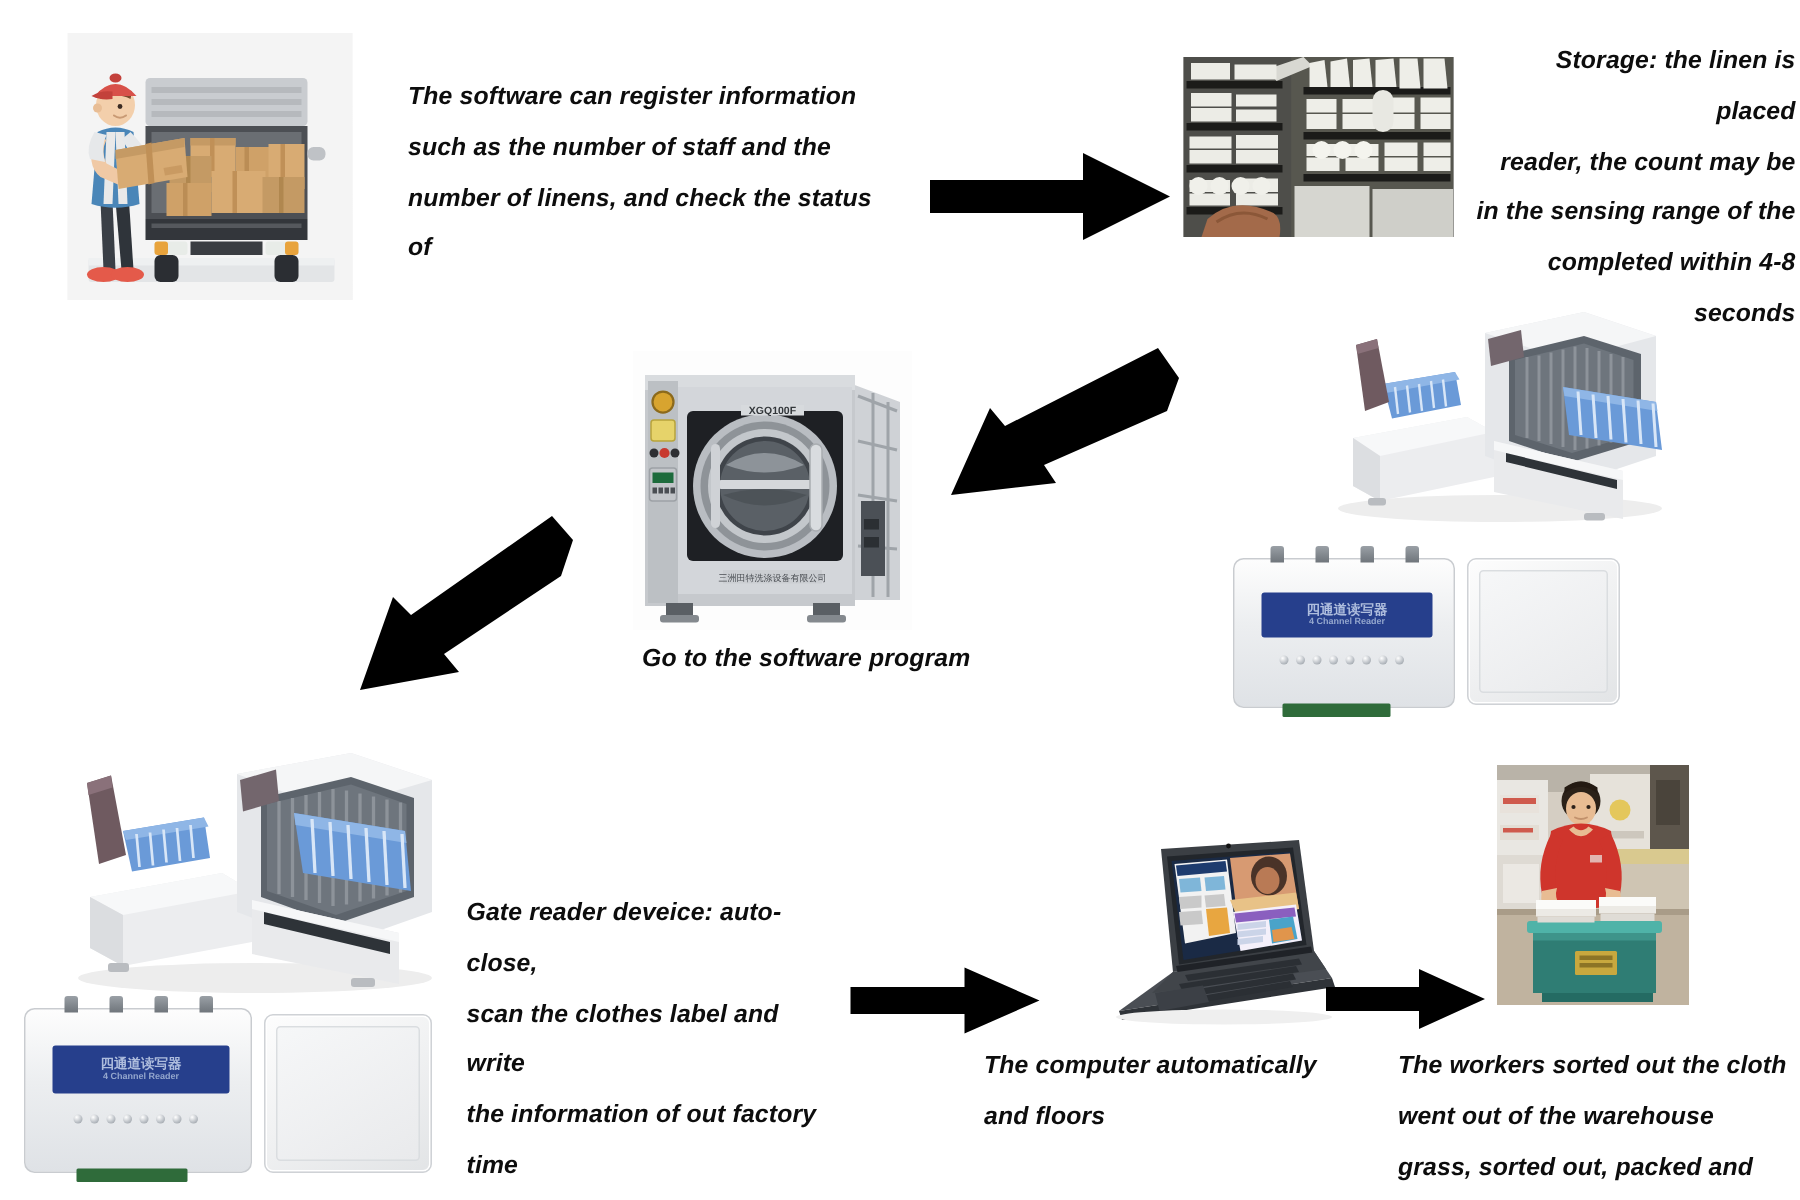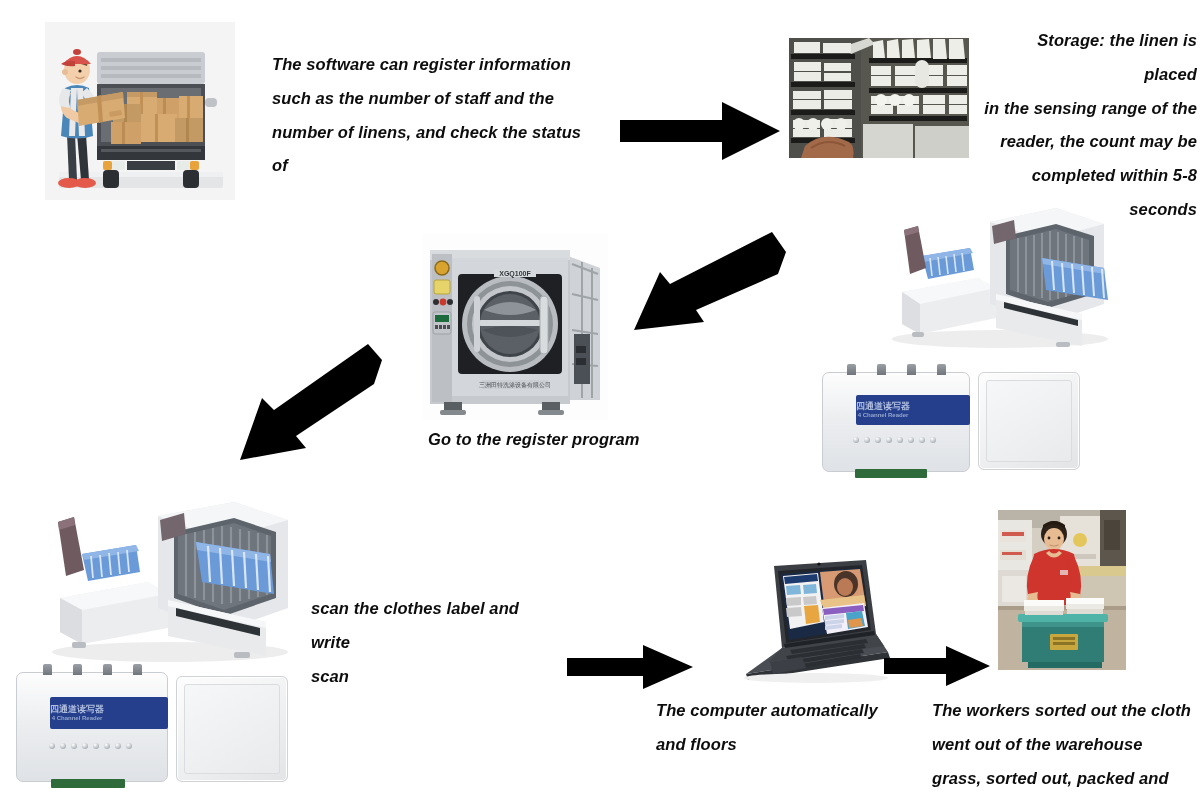--- a/index.html
+++ b/index.html
@@ -47,23 +47,22 @@
   .reader-box {
     position: absolute;
     background: linear-gradient(180deg,#fdfdfd 0%,#eceef0 45%,#dfe2e6 100%);
     border-radius: 7px;
     border: 1px solid #c9ccd0;
   }
   .reader-panel {
     position: absolute;
     background: #263f8c;
     border-radius: 2px;
-    display: flex; align-items: center; justify-content: flex-start;
+    display: flex; align-items: center; justify-content: center;
     overflow: hidden;
-    margin-left: 15px;
   }
   .panel-txt {
     color: #aebddd; font-size: 9px; font-weight: bold;
     text-align: center; line-height: 1.15; white-space: nowrap;
   }
   .panel-txt .sub { font-size: 6px; color: #93a6cd; display:block; }
   .ant-conn {
     position: absolute; background: linear-gradient(180deg,#9aa0a6,#6f757b);
     border-radius: 2px 2px 0 0;
   }
@@ -274,23 +273,23 @@
       <rect x="74" y="86" width="50" height="34" fill="#d6d6d0"></rect>
       <rect x="126" y="88" width="54" height="32" fill="#cfcfc9"></rect>
 
       <path d="M16 108 q18 -16 44 -4 q6 4 4 16 l-52 0 Z" fill="#a36a4a"></path>
       <path d="M22 110 q16 -11 34 -2" stroke="#8b5738" stroke-width="2" fill="none"></path>
     </svg>
   </div>
 
   <div class="caption" style="left:982px; top:24px; width:215px;text-align:right;">
     <div>Storage: the linen is placed</div>
+    <div>reader, the count may be</div>
     <div>in the sensing range of the</div>
-    <div>reader, the count may be</div>
-    <div>completed within 5-8</div>
+    <div>completed within 4-8</div>
     <div>seconds</div>
   </div>
 
   <div class="photo tunnel-bg" style="left:860px; top:196px; width:250px; height:160px;">
     <svg viewBox="0 0 250 160" width="250" height="160" aria-hidden="true">
       <rect width="250" height="160" fill="#ffffff"></rect>
 
       <ellipse cx="140" cy="143" rx="108" ry="9" fill="#ededed"></ellipse>
 
       <path d="M42 96 L118 82 L136 92 L136 122 L60 138 L42 128 Z" fill="#ecedef"></path>
@@ -412,21 +411,21 @@
       <rect x="60" y="146" width="66" height="9" fill="#cbced2"></rect>
       <text x="93" y="153" font-family="DejaVu Sans, sans-serif" font-size="6" fill="#4a4e53" text-anchor="middle">三洲田特洗涤设备有限公司</text>
 
       <rect x="22" y="168" width="18" height="8" fill="#5a5f64"></rect>
       <rect x="120" y="168" width="18" height="8" fill="#5a5f64"></rect>
       <rect x="18" y="176" width="26" height="5" rx="2" fill="#84898e"></rect>
       <rect x="116" y="176" width="26" height="5" rx="2" fill="#84898e"></rect>
     </svg>
   </div>
 
-  <div class="caption cap-single" style="left:428px; top:430px; width:230px;">Go to the register program</div>
+  <div class="caption cap-single" style="left:428px; top:430px; width:230px;">Go to the software program</div>
 
   <div class="arrow" style="left:238px; top:342px;">
     <svg width="148" height="126" viewBox="0 0 148 126">
       <path d="M144 18 L136 42 L58 94 L68 106 L2 118 L24 56 L36 68 L130 2 Z" fill="#000000"></path>
     </svg>
   </div>
 
   <div class="photo tunnel-bg" style="left:20px; top:496px; width:270px; height:172px;">
     <svg viewBox="0 0 270 172" width="270" height="172" aria-hidden="true">
       <rect width="270" height="172" fill="#ffffff"></rect>
@@ -508,22 +507,24 @@
       <div class="led" style="left:77px;top:0;"></div>
     </div>
     <div style="position:absolute; left:34px; bottom:-7px; width:74px; height:9px; background:#2f6b3a; border-radius:1px;"></div>
   </div>
 
   <div class="antenna-panel" style="left:176px; top:676px; width:112px; height:106px;">
     <div class="antenna-inner"></div>
   </div>
 
   <div class="caption" style="left:311px; top:592px; width:245px;">
+    <div>Gate reader deveice: auto-close,</div>
     <div>scan the clothes label and write</div>
-    <div>scan</div>
+    <div>the information of  out factory</div>
+    <div>time</div>
   </div>
 
   <div class="reader-box" style="left:822px; top:372px; width:148px; height:100px;">
     <div class="ant-conn" style="left:24px; top:-9px; width:9px; height:11px;"></div>
     <div class="ant-conn" style="left:54px; top:-9px; width:9px; height:11px;"></div>
     <div class="ant-conn" style="left:84px; top:-9px; width:9px; height:11px;"></div>
     <div class="ant-conn" style="left:114px; top:-9px; width:9px; height:11px;"></div>
     <div class="reader-panel" style="left:18px; top:22px; width:114px; height:30px;">
       <div class="panel-txt">
         <span>四通道读写器</span>

